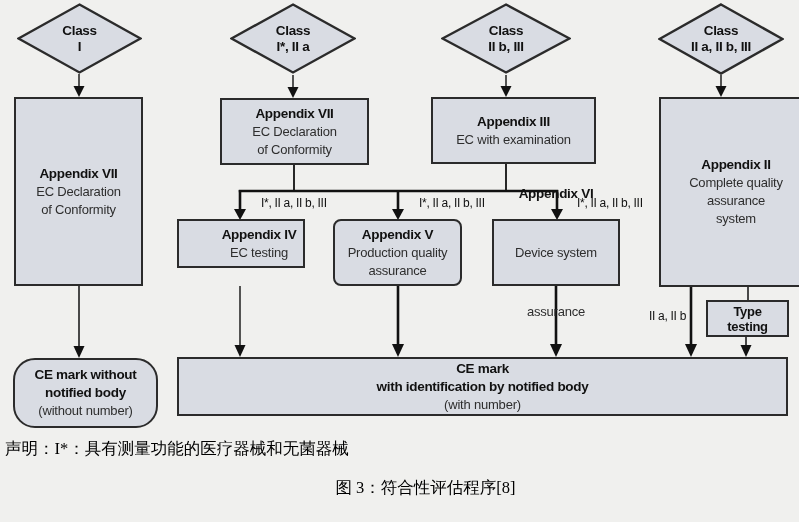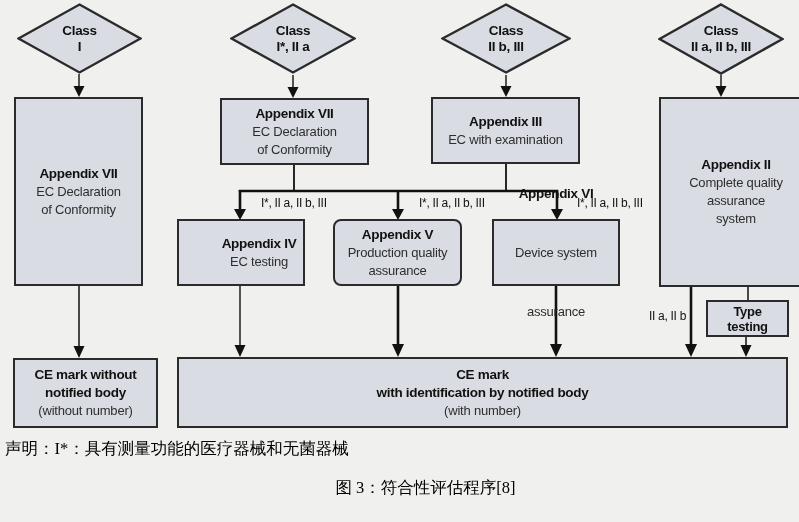--- a/index.html
+++ b/index.html
@@ -127,33 +127,33 @@
     <div class="bline">EC Declaration</div>
     <div class="bline">of Conformity</div>
   </div>
 
   <div class="node" style="left:220px;top:98px;width:149px;height:67px;">
     <div class="title">Appendix VII</div>
     <div class="bline">EC Declaration</div>
     <div class="bline">of Conformity</div>
   </div>
 
-  <div class="node" style="left:431px;top:97px;width:149px;height:67px;">
+  <div class="node" style="left:431px;top:97px;width:165px;height:67px;">
     <div class="title">Appendix III</div>
     <div class="bline">EC with examination</div>
   </div>
 
   <div class="node" style="left:659px;top:97px;width:154px;height:190px;">
     <div class="title">Appendix II</div>
     <div class="bline">Complete quality</div>
     <div class="bline">assurance</div>
     <div class="bline">system</div>
   </div>
 
-  <div class="node" style="left:177px;top:219px;width:128px;height:67px;padding-left:40px;">
+  <div class="node" style="left:177px;top:219px;width:128px;height:49px;padding-left:40px;">
     <div class="title">Appendix IV</div>
     <div class="bline">EC testing</div>
   </div>
 
   <div class="node" style="left:333px;top:219px;width:129px;height:67px;border-radius:8px;">
     <div class="title">Appendix V</div>
     <div class="bline">Production quality</div>
     <div class="bline">assurance</div>
   </div>
 
@@ -161,27 +161,27 @@
     <div class="title">Appendix VI</div>
     <div class="bline">Device system</div>
     <div class="bline">assurance</div>
   </div>
 
   <div class="node small" style="left:706px;top:300px;width:83px;height:37px;">
     <div class="bold-line">Type</div>
     <div class="bold-line">testing</div>
   </div>
 
-  <div class="node" style="left:13px;top:358px;width:145px;height:70px;">
+  <div class="node" style="left:13px;top:358px;width:145px;height:70px;border-radius:22px;">
     <div class="bold-line">CE mark without</div>
     <div class="bold-line">notified body</div>
     <div class="bline">(without number)</div>
   </div>
 
-  <div class="node" style="left:177px;top:357px;width:611px;height:71px;">
+  <div class="node" style="left:177px;top:357px;width:611px;height:59px;">
     <div class="bold-line">CE mark</div>
     <div class="bold-line">with identification by notified body</div>
     <div class="bline">(with number)</div>
   </div>
 
   <span class="edge-label" style="left:249px;top:196px;">I*, II a, II b, III</span>
   <span class="edge-label" style="left:407px;top:196px;">I*, II a, II b, III</span>
   <span class="edge-label" style="left:565px;top:196px;">I*, II a, II b, III</span>
   <span class="edge-label" style="left:637px;top:309px;">II a, II b</span>
 

